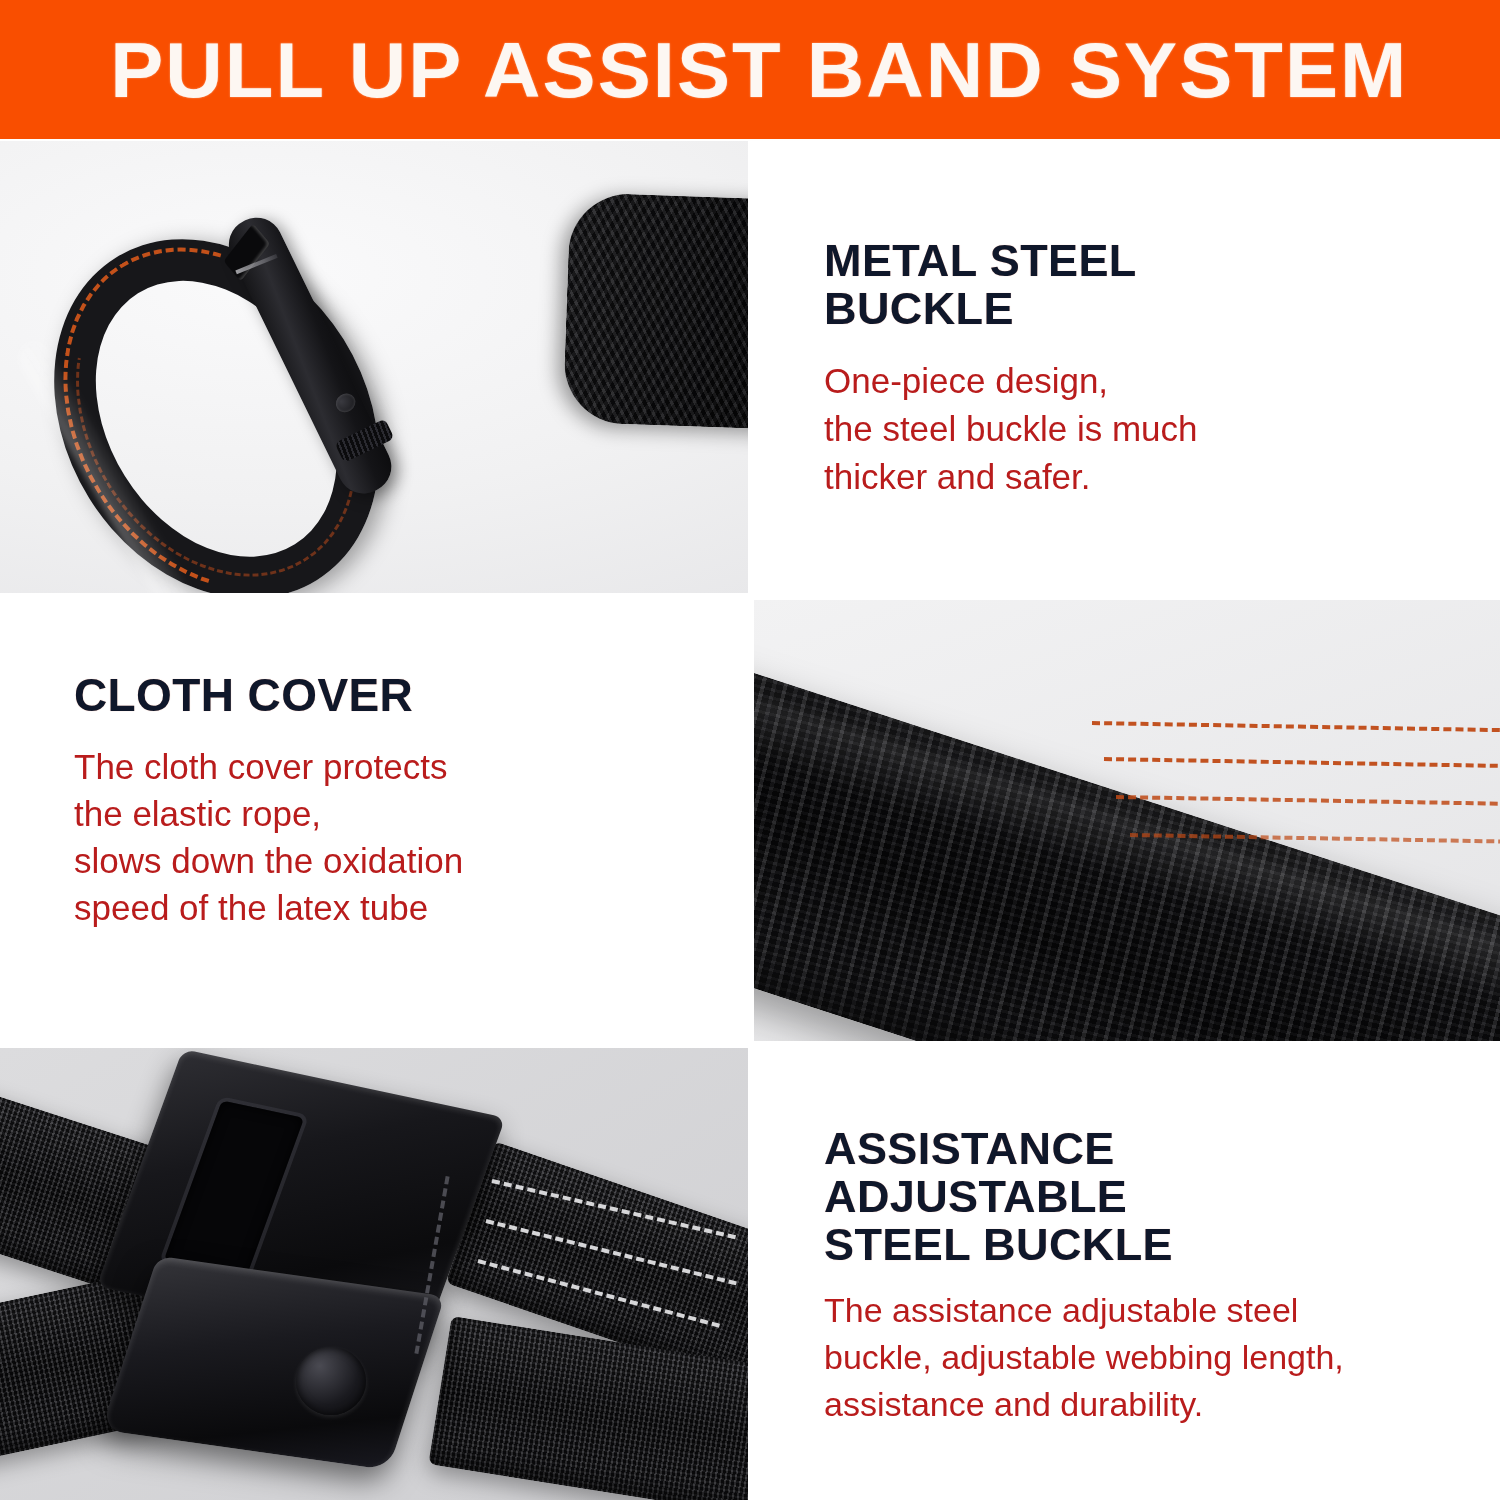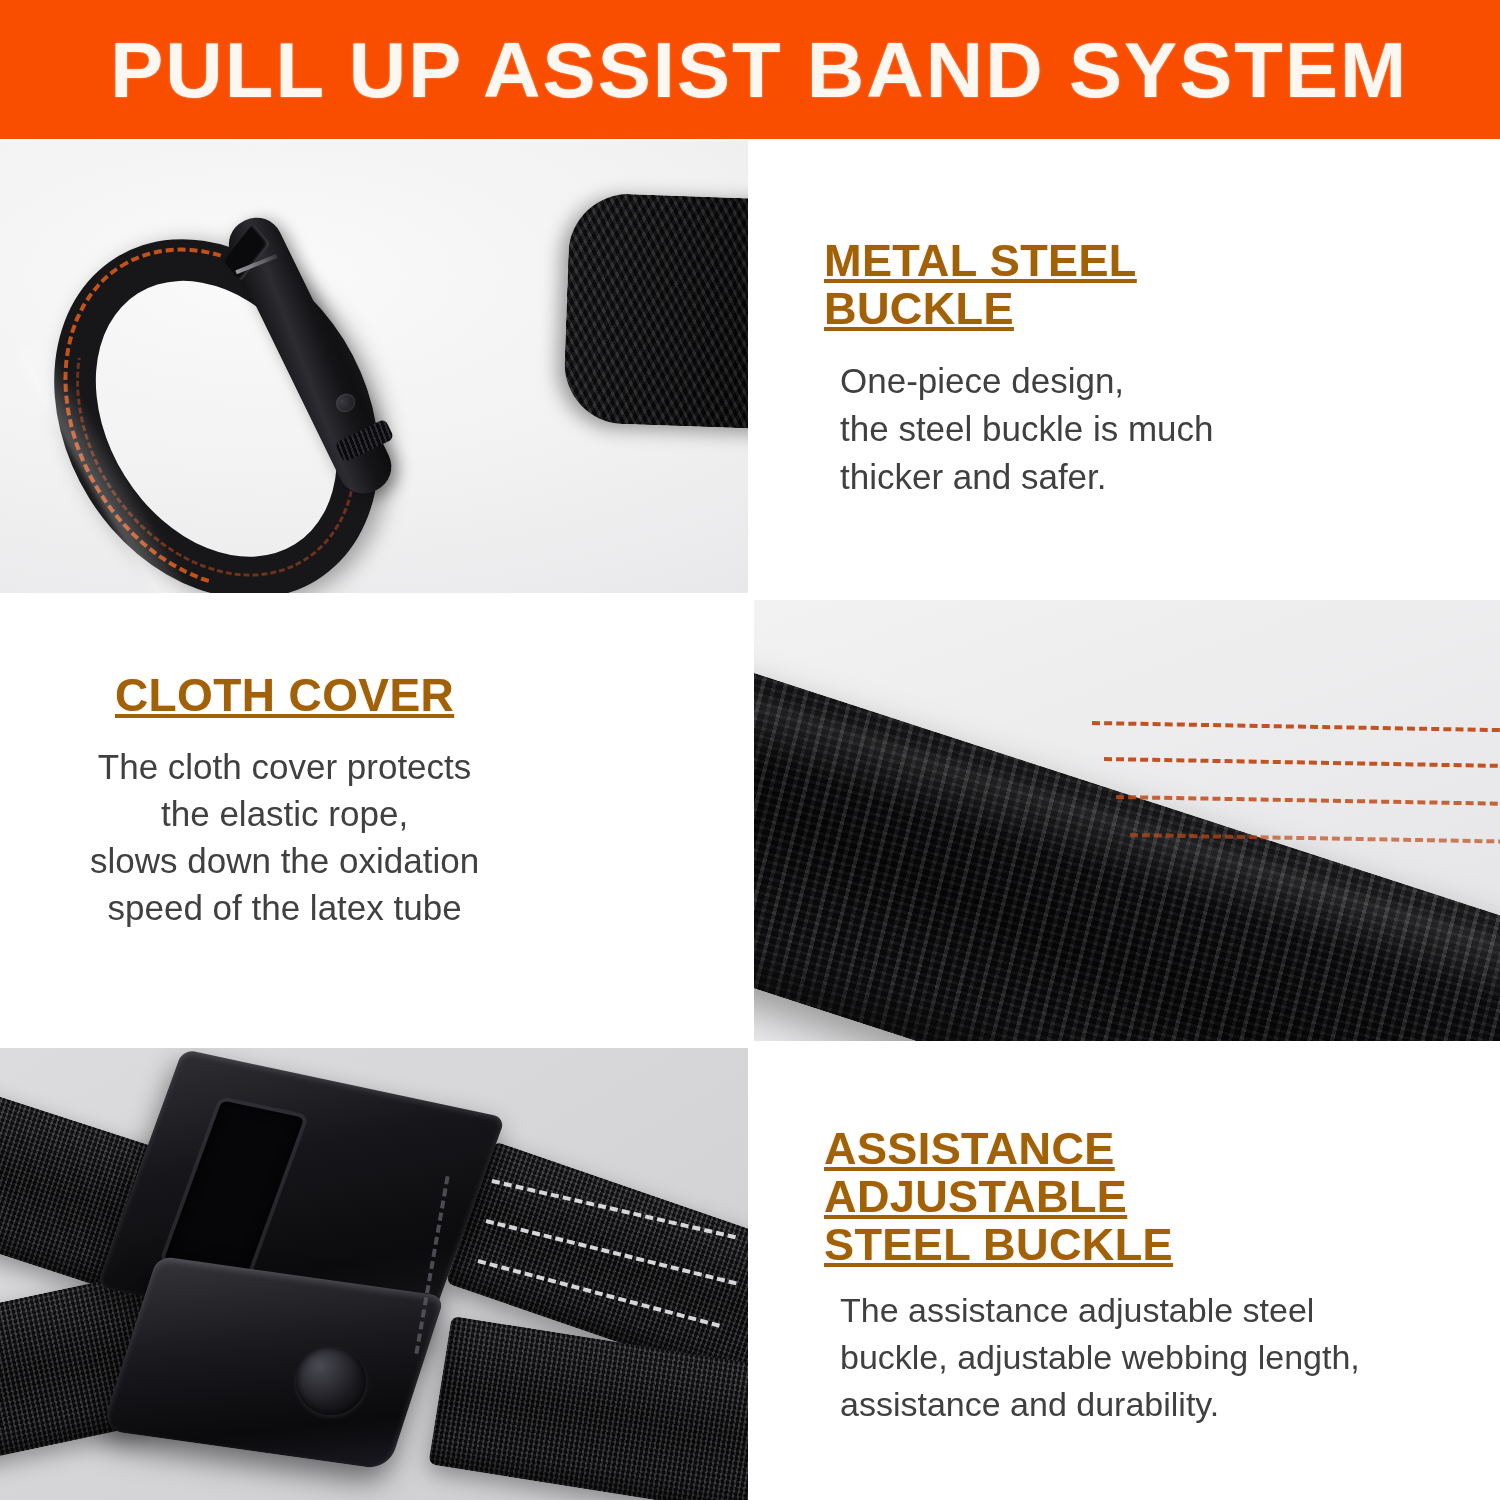--- a/index.html
+++ b/index.html
@@ -28,51 +28,50 @@
     white-space:nowrap;
     transform:scaleX(1.02);
     transform-origin:left center;
     text-shadow:0 0 2px rgba(255,240,230,.55);
   }
 
   
   .cell{position:absolute;overflow:hidden;}
   .cell-r1c1{left:0;top:141px;width:752px;height:452px;background:#F2F2F3;}
   .cell-r1c2{left:752px;top:141px;width:748px;height:452px;background:#ffffff;}
-  .cell-r2c1{left:0;top:599px;width:748px;height:442px;background:#ffffff;text-align:center;}
+  .cell-r2c1{left:0;top:599px;width:748px;height:442px;background:#ffffff;}
   .cell-r2c2{left:752px;top:599px;width:748px;height:442px;background:#EDEDEE;}
   .cell-r3c1{left:0;top:1047px;width:748px;height:453px;background:#D6D6D8;}
   .cell-r3c2{left:752px;top:1047px;width:748px;height:453px;background:#ffffff;}
 
   
   .textblock{position:absolute;}
   .tb-metal{left:72px;top:96px;}
   .tb-cloth{left:74px;top:72px;}
   .tb-assist{left:72px;top:78px;}
 
   .feat-head{
-    color:#a16207;
+    color:#0f172a;
     font-weight:700;
     font-size:45px;
     line-height:1.07;
     letter-spacing:0.4px;
     margin:0 0 24px 0;
     text-shadow:0 0 1px rgba(232,80,28,.4);
-    text-decoration:underline;
   }
   .tb-cloth .feat-head{font-size:46px;}
   .tb-assist .feat-head{font-size:45px;margin-bottom:18px;}
   .feat-head .hl{display:block;}
 
   .feat-body{
-    color:#404040;
+    color:#b91c1c;
     font-size:35px;
     line-height:1.34;
     font-weight:400;
-    margin:16px;
+    margin:0;
   }
   .feat-body .bl{display:block;white-space:nowrap;}
   .tb-assist .feat-body{font-size:34px;line-height:1.38;}
   .tb-metal .feat-body{font-size:35px;line-height:1.37;}
 
   
   .photo1{position:absolute;inset:0;
     background:
       radial-gradient(ellipse 120% 90% at 35% 30%, #FAFAFB 0%, #F1F1F2 55%, #E7E7E9 100%);
   }

